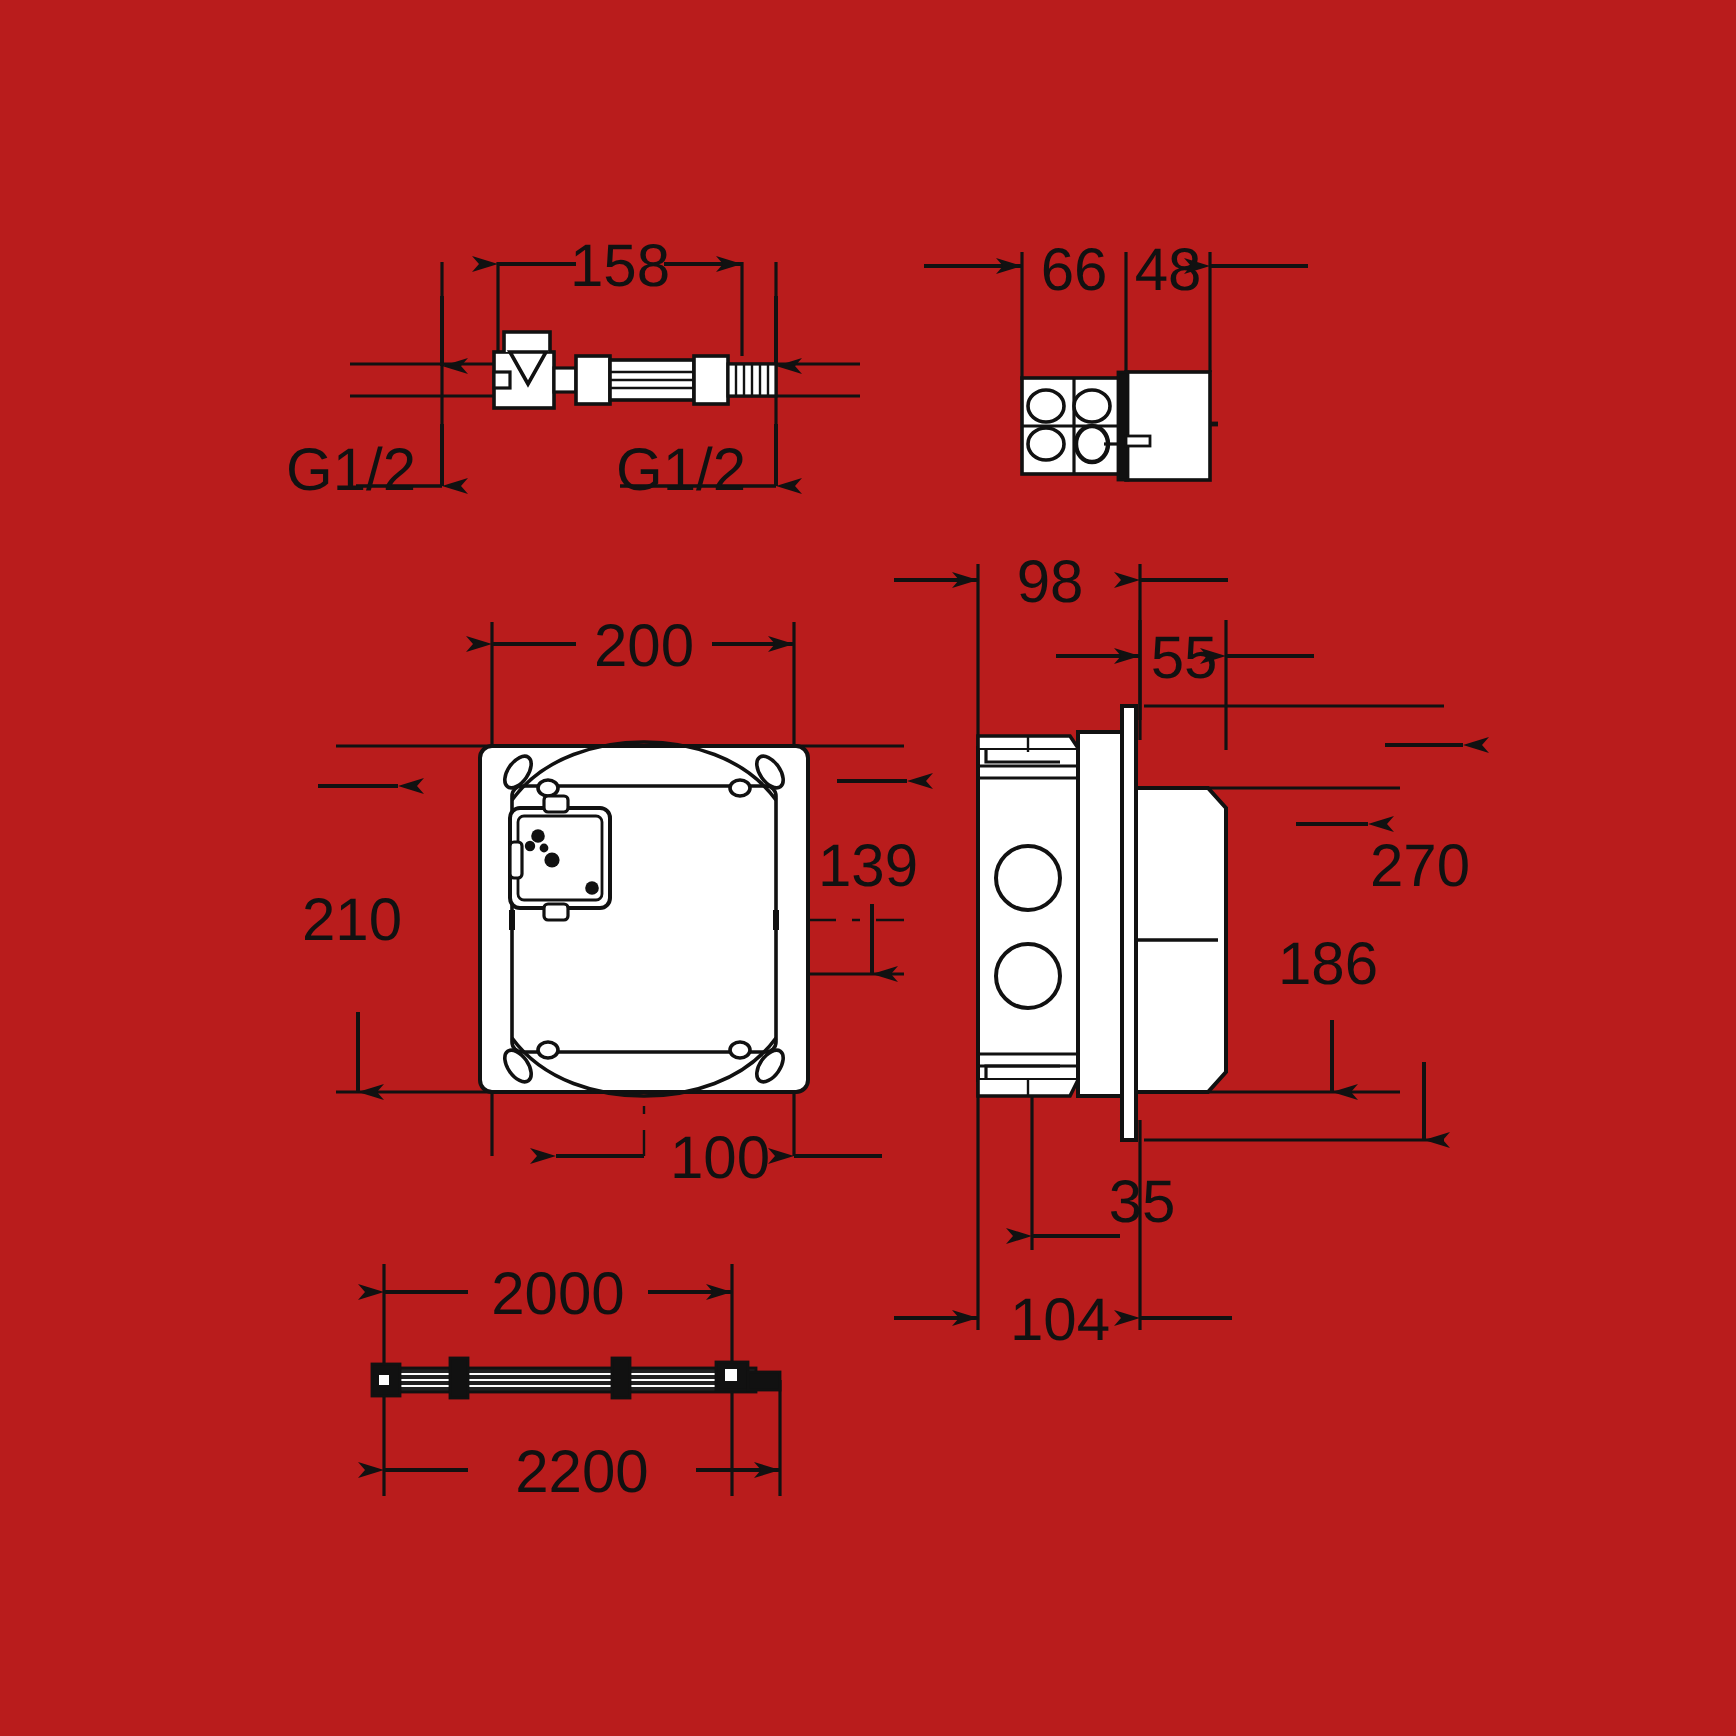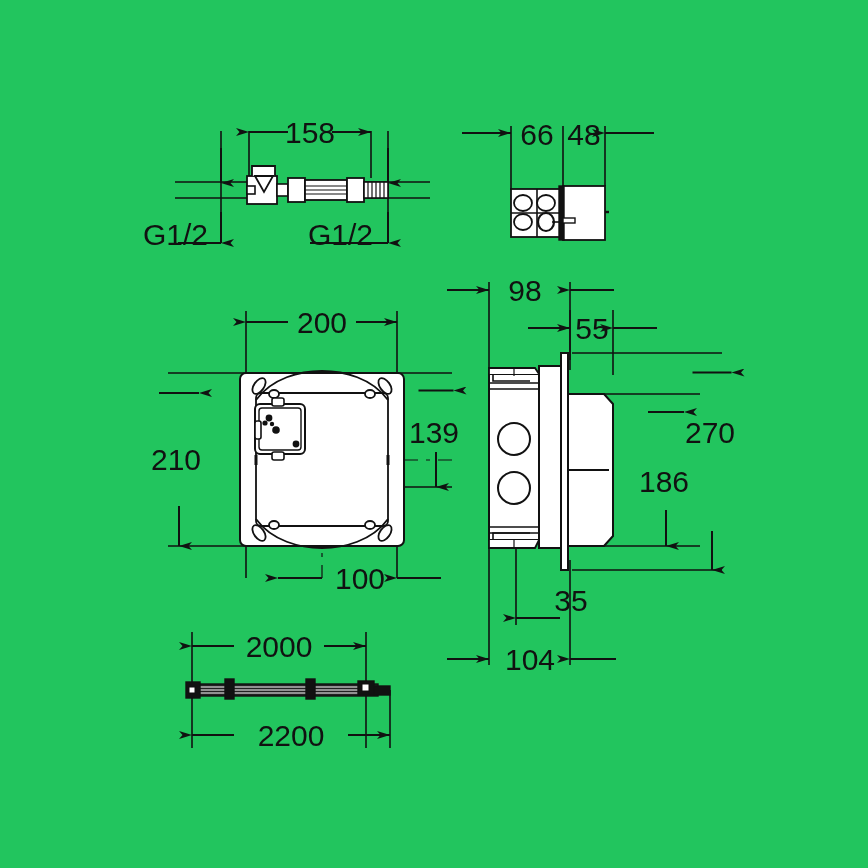--- a/index.html
+++ b/index.html
@@ -1,17 +1,17 @@
 <!DOCTYPE html>
 <html><head>
 <meta charset="utf-8">
 <style>
   html,body{margin:0;padding:0;background:#ffffff;}
   body{width:868px;height:868px;font-family:"Liberation Sans",sans-serif;overflow:hidden;}
-  #stage{position:relative;width:868px;height:868px;background:#22c55e;}
+  #stage{position:relative;width:868px;height:868px;background:#b91c1c;}
   svg#drawing{position:absolute;left:0;top:0;width:868px;height:868px;display:block;}
   .dimtext{font-family:"Liberation Sans",sans-serif;font-size:30px;fill:#111111;}
 </style>
 </head>
 <body>
 
 <div id="stage">
 <svg id="drawing" viewBox="0 0 868 868">
 
   <defs>

